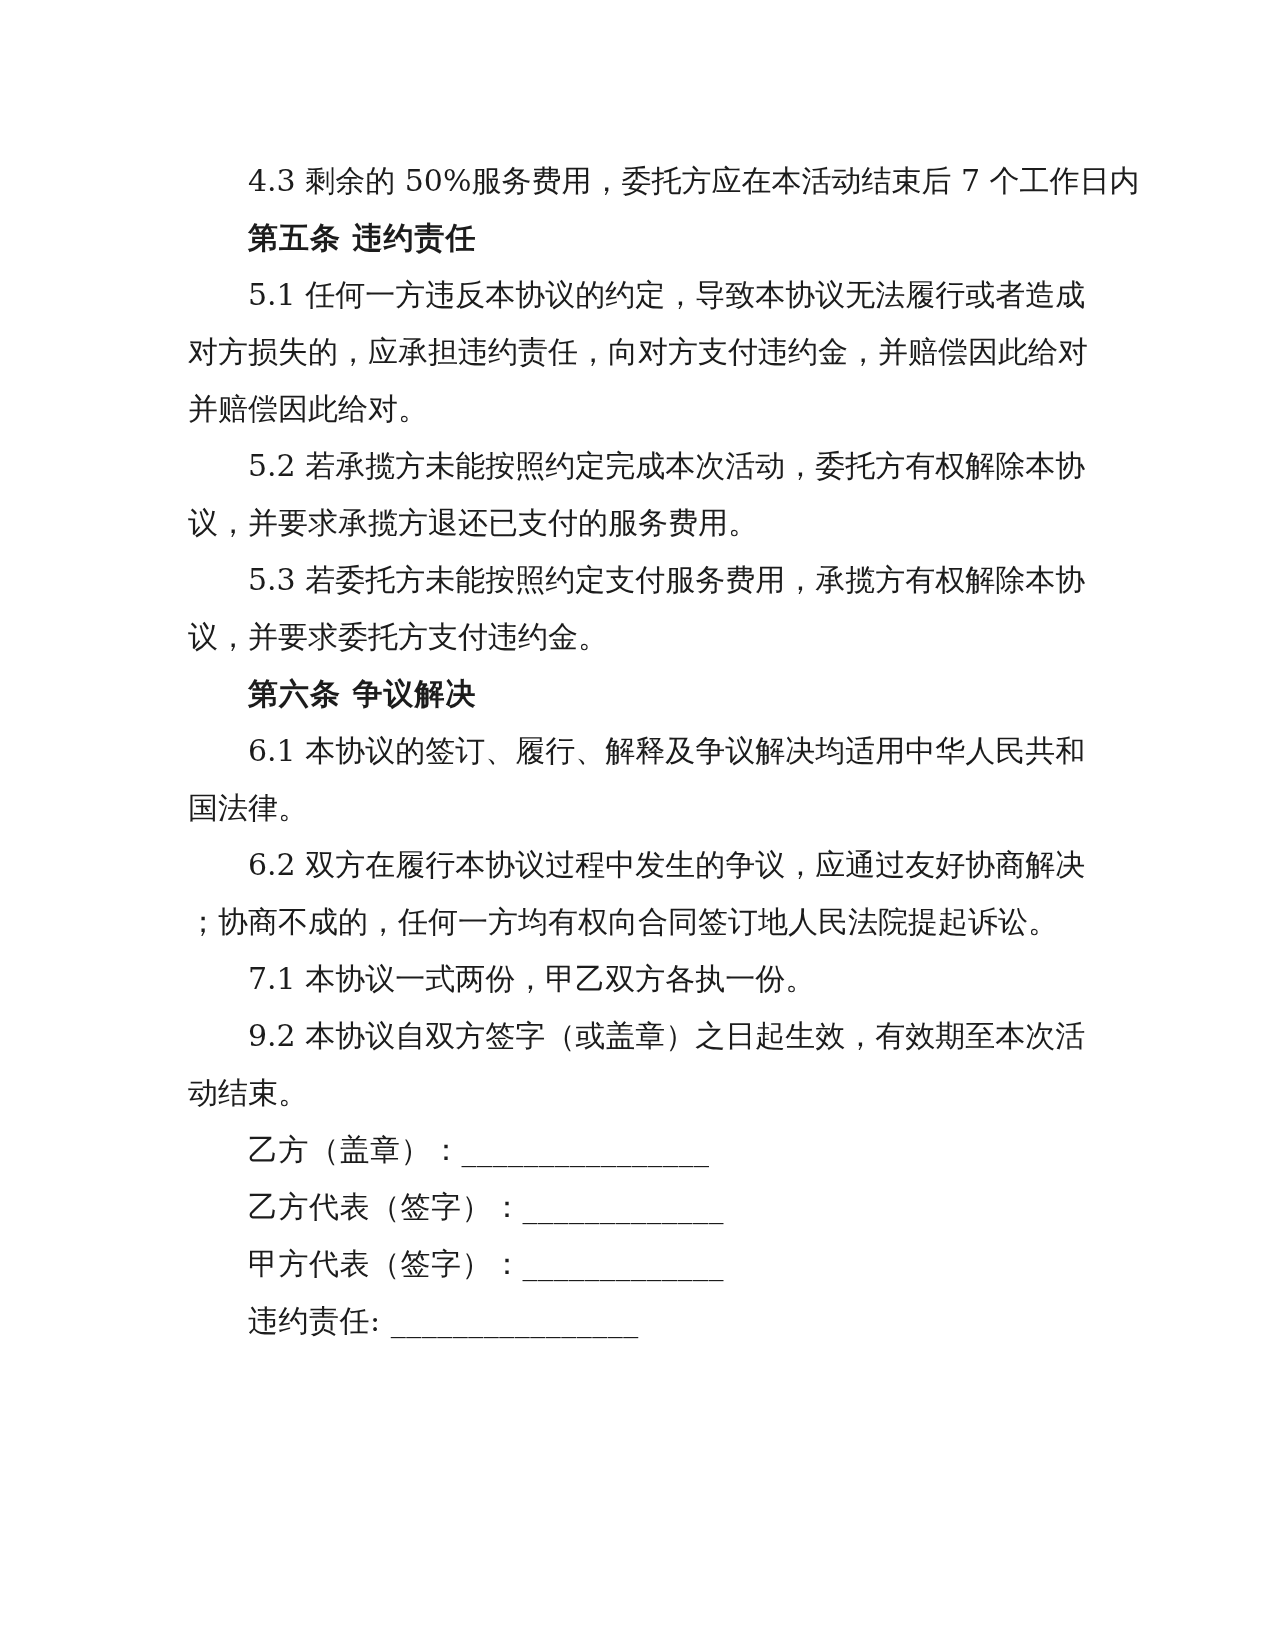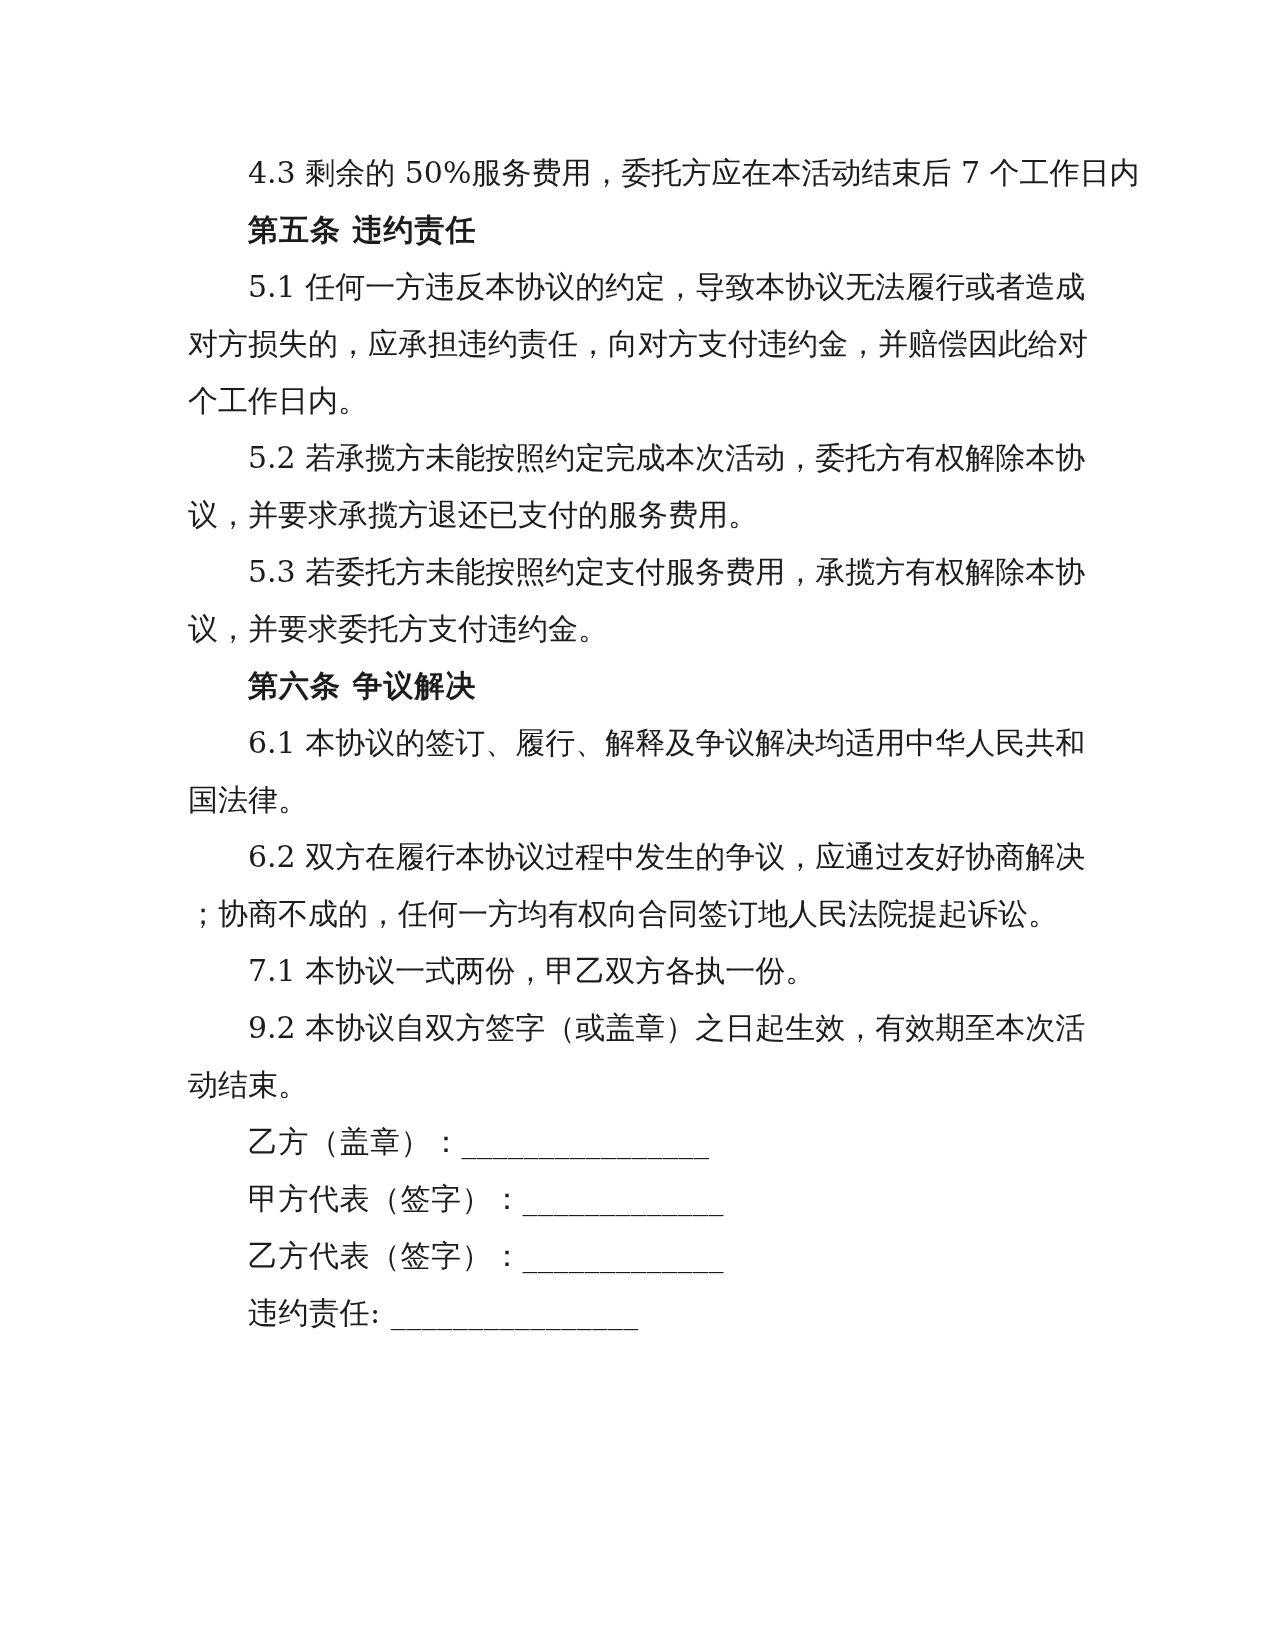--- a/index.html
+++ b/index.html
@@ -11,21 +11,21 @@
     position: relative;
     width: 1275px;
     height: 1650px;
     background: #ffffff;
     overflow: hidden;
     font-family: "DejaVu Serif", "Liberation Serif", serif;
   }
   .doc-body {
     position: absolute;
     left: 188px;
-    top: 144px;
+    top: 152px;
     width: 900px;
   }
   .line {
     font-size: 30px;
     line-height: 57px;
     height: 57px;
     white-space: pre;
     letter-spacing: 0;
   }
   .line.indent {
@@ -42,31 +42,31 @@
 </style>
 </head>
 <body>
 
 <div class="page" style="background: rgb(255, 255, 255); color: rgb(28, 28, 28);">
   <div class="doc-body">
       <div class="line body indent">4.3 剩余的 50%服务费用，委托方应在本活动结束后 7 个工作日内</div>
       <div class="line heading indent">第五条 违约责任</div>
       <div class="line body indent">5.1 任何一方违反本协议的约定，导致本协议无法履行或者造成</div>
       <div class="line body">对方损失的，应承担违约责任，向对方支付违约金，并赔偿因此给对</div>
-      <div class="line body">个工作日内。</div>
+      <div class="line body">并赔偿因此给对。</div>
       <div class="line body indent">5.2 若承揽方未能按照约定完成本次活动，委托方有权解除本协</div>
       <div class="line body">议，并要求承揽方退还已支付的服务费用。</div>
       <div class="line body indent">5.3 若委托方未能按照约定支付服务费用，承揽方有权解除本协</div>
       <div class="line body">议，并要求委托方支付违约金。</div>
       <div class="line heading indent">第六条 争议解决</div>
       <div class="line body indent">6.1 本协议的签订、履行、解释及争议解决均适用中华人民共和</div>
       <div class="line body">国法律。</div>
       <div class="line body indent">6.2 双方在履行本协议过程中发生的争议，应通过友好协商解决</div>
       <div class="line body">；协商不成的，任何一方均有权向合同签订地人民法院提起诉讼。</div>
       <div class="line body indent">7.1 本协议一式两份，甲乙双方各执一份。</div>
       <div class="line body indent">9.2 本协议自双方签字（或盖章）之日起生效，有效期至本次活</div>
       <div class="line body">动结束。</div>
       <div class="line signature indent">乙方（盖章）：________________</div>
+      <div class="line signature indent">乙方代表（签字）：_____________</div>
       <div class="line signature indent">甲方代表（签字）：_____________</div>
-      <div class="line signature indent">乙方代表（签字）：_____________</div>
       <div class="line signature indent">违约责任: ________________</div>
     </div>
 </div>
 
 </body></html>

